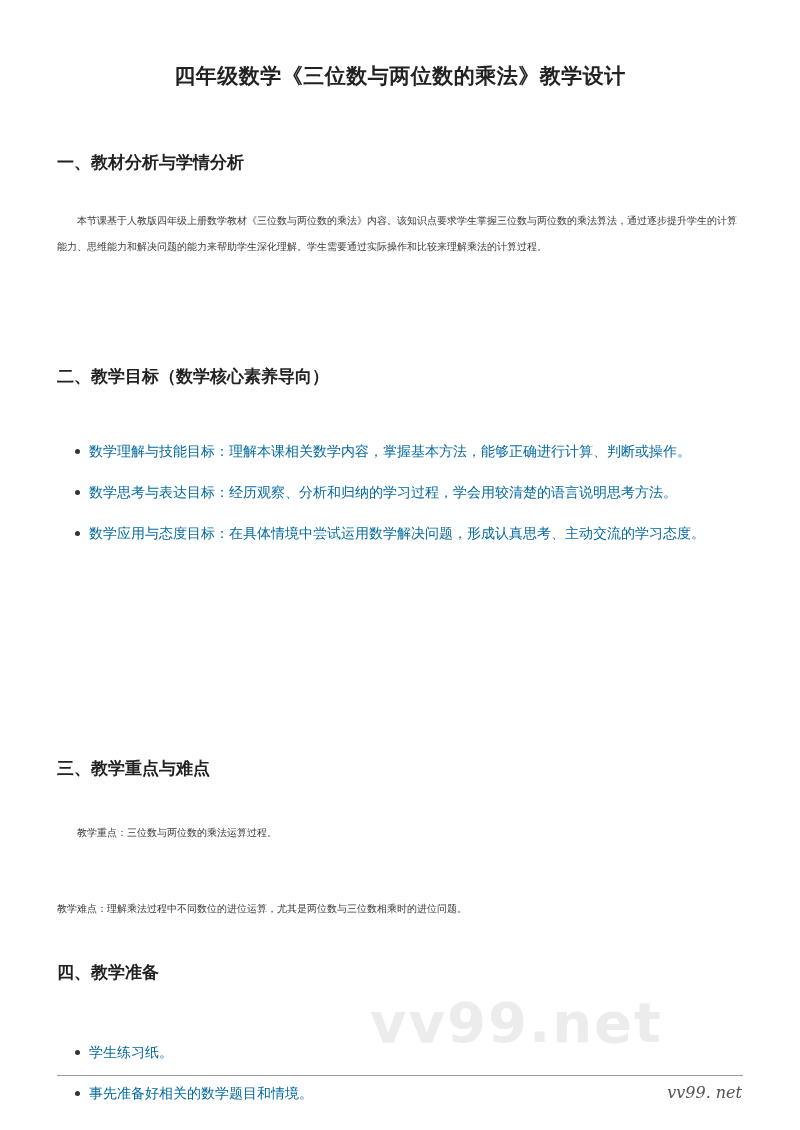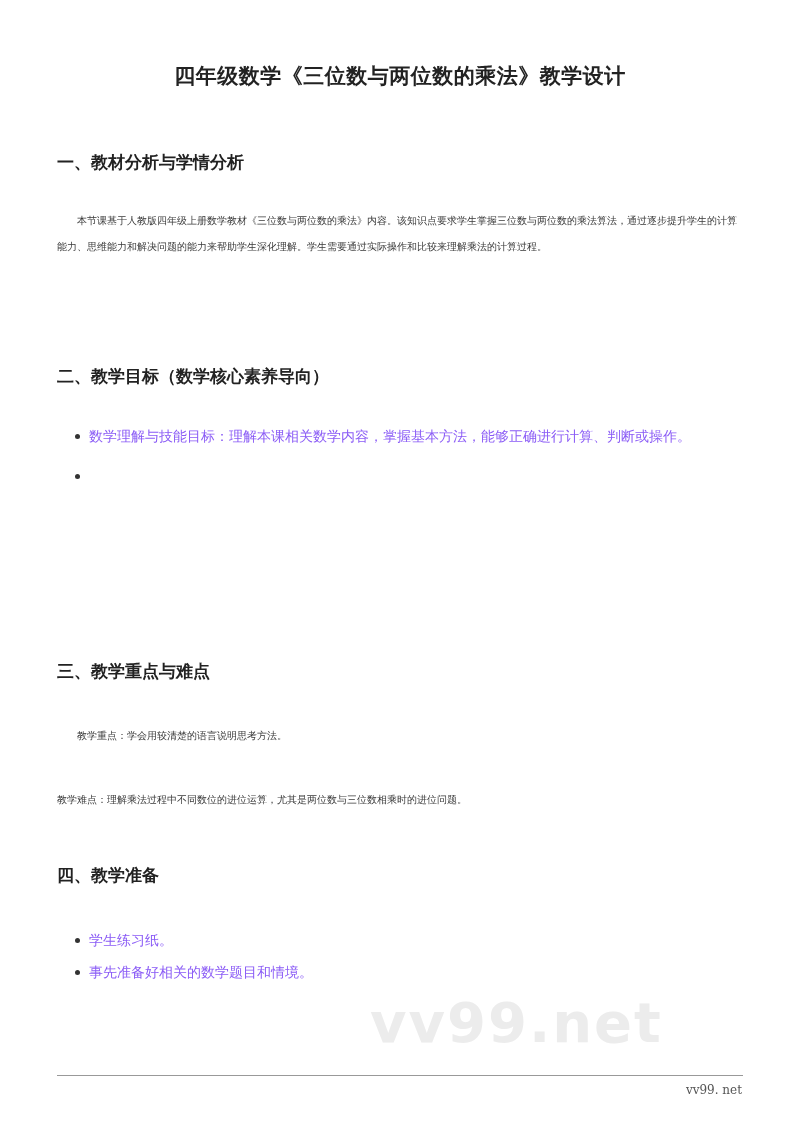--- a/index.html
+++ b/index.html
@@ -20,60 +20,61 @@
     font-size: 17px; font-weight: bold; color: #222;
   }
   .para {
     position: absolute; left: 57px; width: 686px;
     font-size: 10px; line-height: 26px; color: #3a3a3a;
   }
   .indent { text-indent: 2em; }
   .bullets { position: absolute; left: 57px; width: 686px; margin: 0; padding: 0; list-style: none; }
   .bullets li {
     position: relative; padding-left: 32px; font-size: 14px; line-height: 26px;
-    color: #8b5cf6; margin-bottom: 14px;
+    color: #0369a1; margin-bottom: 14px; margin-top: 15px;
   }
   .bullets li .dot {
     position: absolute; left: 18px; top: 11px; width: 5px; height: 5px;
     border-radius: 50%; background: #333;
   }
   .watermark {
     position: absolute; left: 370px; top: 990px;
     font-family: "DejaVu Sans", "Liberation Sans", sans-serif;
     font-size: 56px; font-weight: bold; color: #ececec; letter-spacing: 2px;
     z-index: 0; pointer-events: none;
   }
   .txt { position: relative; z-index: 1; }
   .rule { position: absolute; left: 57px; top: 1075px; width: 686px; height: 1px; background: #999; }
   .footer {
     position: absolute; right: 58px; top: 1083px;
-    font-size: 12px; color: #555;
+    font-size: 16px; font-style: italic; color: #555;
   }
 </style>
 </head>
 <body>
 
 <div class="page">
 
   <div class="watermark">vv99.net</div>
 
   <div class="title txt">四年级数学《三位数与两位数的乘法》教学设计</div>
 
   <div class="h2 txt" style="top:123px">一、教材分析与学情分析</div>
   <div class="para indent txt" style="top:157px">本节课基于人教版四年级上册数学教材《三位数与两位数的乘法》内容。该知识点要求学生掌握三位数与两位数的乘法算法，通过逐步提升学生的计算能力、思维能力和解决问题的能力来帮助学生深化理解。学生需要通过实际操作和比较来理解乘法的计算过程。</div>
 
   <div class="h2 txt" style="top:262px">二、教学目标（数学核心素养导向）</div>
   <ul class="bullets txt" style="top:297px">
     <li><span class="dot"></span><span>数学理解与技能目标：理解本课相关数学内容，掌握基本方法，能够正确进行计算、判断或操作。</span></li>
-    <li><span class="dot"></span></li>
+    <li><span class="dot"></span><span>数学思考与表达目标：经历观察、分析和归纳的学习过程，学会用较清楚的语言说明思考方法。</span></li>
+    <li><span class="dot"></span><span>数学应用与态度目标：在具体情境中尝试运用数学解决问题，形成认真思考、主动交流的学习态度。</span></li>
   </ul>
 
   <div class="h2 txt" style="top:494px">三、教学重点与难点</div>
-  <div class="para indent txt" style="top:534px">教学重点：学会用较清楚的语言说明思考方法。</div>
-  <div class="para txt" style="top:572px">教学难点：理解乘法过程中不同数位的进位运算，尤其是两位数与三位数相乘时的进位问题。</div>
+  <div class="para indent txt" style="top:534px">教学重点：三位数与两位数的乘法运算过程。</div>
+  <div class="para txt" style="top:584px">教学难点：理解乘法过程中不同数位的进位运算，尤其是两位数与三位数相乘时的进位问题。</div>
 
   <div class="h2 txt" style="top:623px">四、教学准备</div>
   <ul class="bullets txt" style="top:663px">
     <li style="margin-bottom:6px"><span class="dot"></span><span>学生练习纸。</span></li>
     <li style="margin-bottom:6px"><span class="dot"></span><span>事先准备好相关的数学题目和情境。</span></li>
   </ul>
 
   <div class="rule"></div>
   <div class="footer">vv99. net</div>
 </div>

